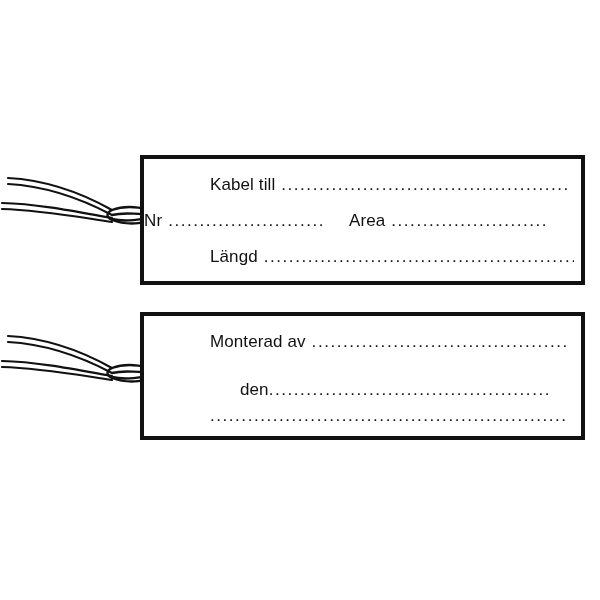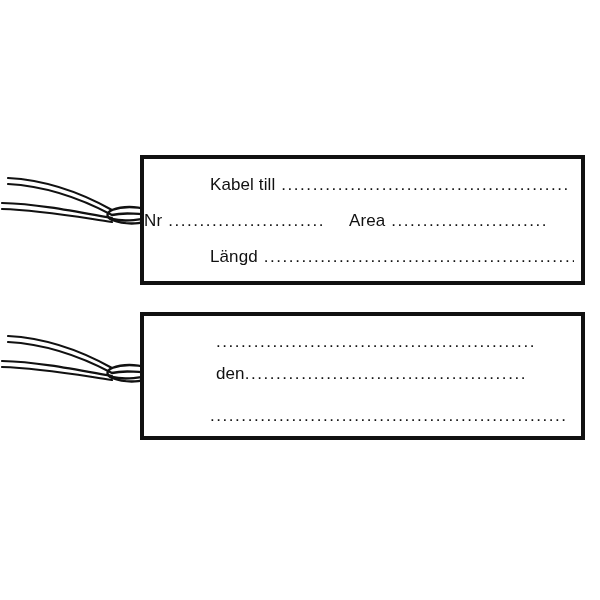--- a/index.html
+++ b/index.html
@@ -81,21 +81,21 @@
   .gap-sm { flex: 0 0 6px; }
   .gap-md { flex: 0 0 24px; }
 
   
   #row-kabel    { top: 16px;  padding-left: 66px; padding-right: 14px; }
   #row-nr-area  { top: 52px;  padding-right: 14px; }
   #row-langd    { top: 88px;  padding-left: 66px; padding-right: 7px; }
 
   
   #row-monterad { top: 16px;  padding-left: 66px; padding-right: 14px; }
-  #row-den      { top: 48px;  padding-left: 72px; padding-right: 14px; }
+  #row-den      { top: 64px;  padding-left: 96px; padding-right: 14px; }
   #row-blank    { top: 90px;  padding-left: 66px; padding-right: 14px; }
   .seg-area         { flex: 0 0 auto; }
 
   .string-svg {
     position: absolute;
     left: 0;
     pointer-events: none;
   }
   #string-top    { top: 170px; }
   #string-bottom { top: 328px; }
@@ -166,20 +166,21 @@
         <span class="leader leader-grow">...........................................................</span>
       </div>
 
     </div>
   </div>
 
   <div class="tag" id="tag-installer">
     <div class="tag-body">
 
       <div class="field-row" id="row-monterad">
+        <span class="field-label">Monterad av</span>
         <span class="gap-sm"></span>
         <span class="leader leader-grow">...................................................</span>
       </div>
 
       <div class="field-row" id="row-den">
         <span class="field-label">den</span>
         <span class="leader leader-grow">.............................................</span>
       </div>
 
       <div class="field-row" id="row-blank">

